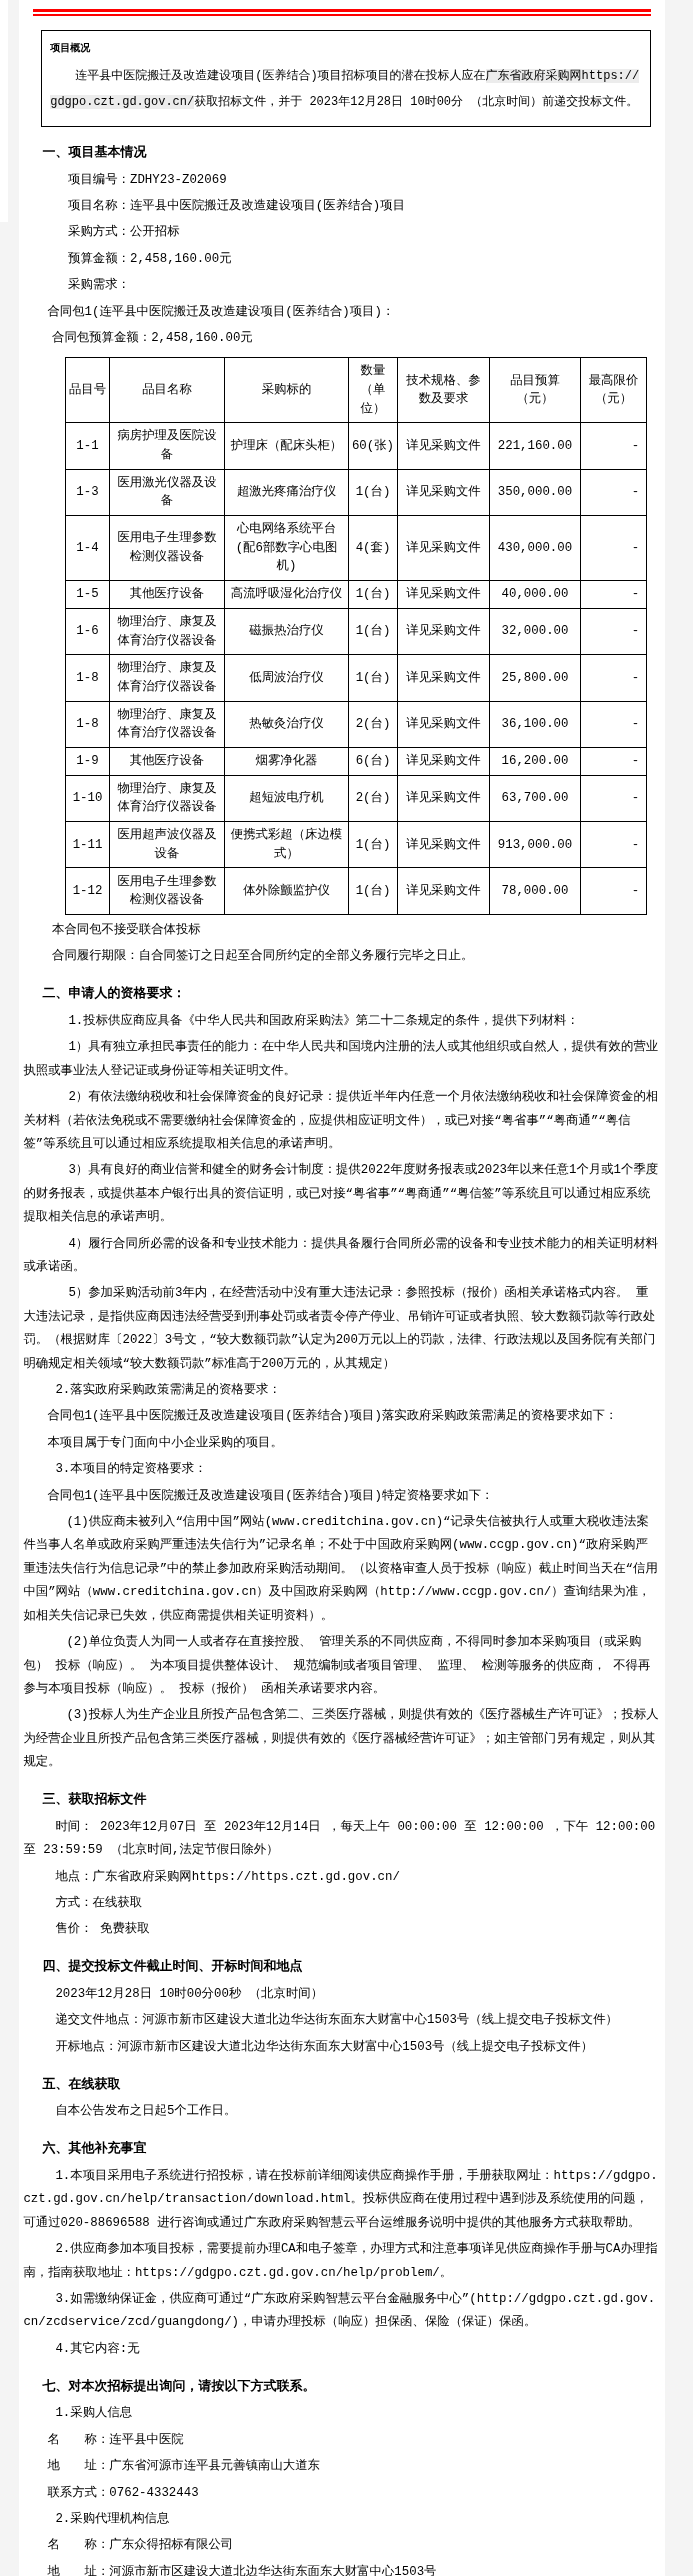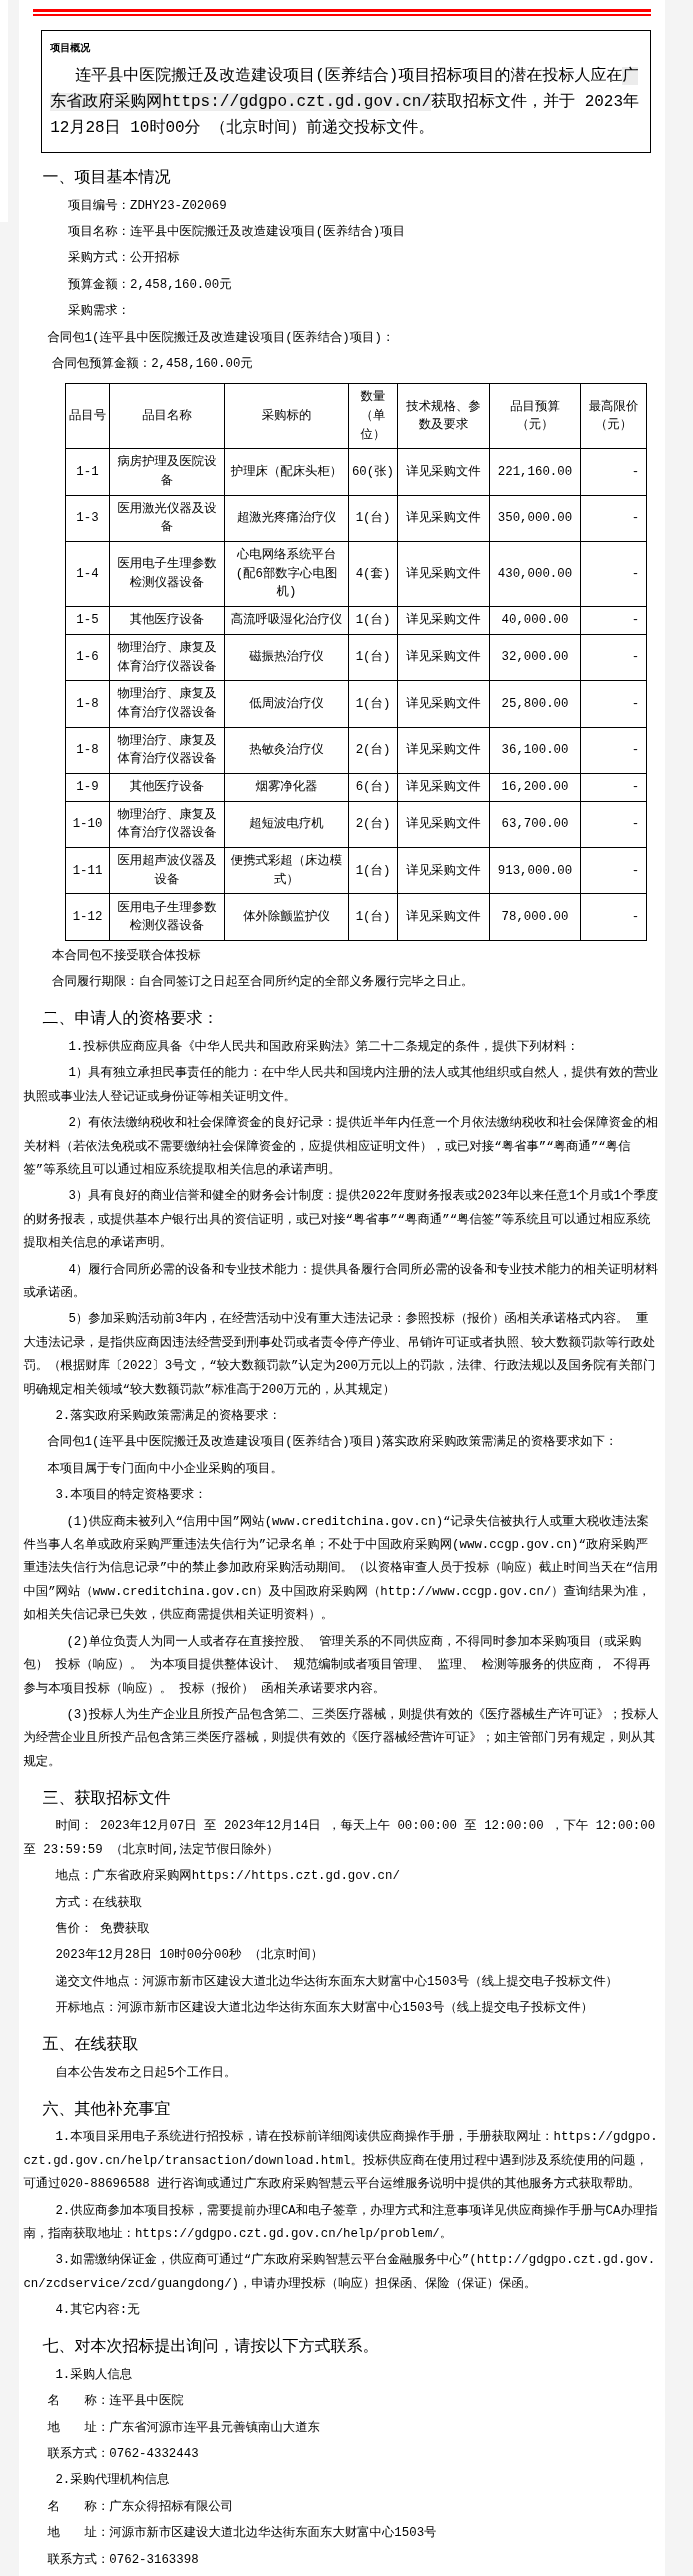--- a/index.html
+++ b/index.html
@@ -12,23 +12,23 @@
   .page{
     position:absolute; left:19px; top:0; width:646px; min-height:2576px;
     background:#ffffff; padding-bottom:27.5px; box-sizing:border-box;
   }
   .rule-thick{height:3.4px;background:#ff0000;margin:9px 14.4px 0 14.4px;}
   .rule-thin{height:1.4px;background:#ff0000;margin:2.1px 14.4px 0 14.4px;}
   .overview-box{
     margin:13.7px 14.4px 0 22px; border:1.4px solid #000; padding:8.2px 8.2px 11px 8.2px;
   }
   .overview-title{font-size:10px;font-weight:bold;line-height:20.6px;}
-  .overview-para{font-size:16px;line-height:26px;margin-top:4.1px;text-indent:25px;word-break:break-all;}
+  .overview-para{font-size:12px;line-height:26px;margin-top:4.1px;text-indent:25px;word-break:break-all;}
   .hl{background:#ececec;}
-  .h2{font-size:16px;font-weight:normal;line-height:23.4px;margin:13.7px 0 4.1px 0;padding-left:23.4px;}
+  .h2{font-size:13px;font-weight:bold;line-height:23.4px;margin:13.7px 0 4.1px 0;padding-left:23.4px;}
   p{margin:3px;font-size:12.4px;line-height:23.4px;word-break:break-all;padding-right:2.7px;}
   .p-l95{padding-left:46px;}
   .p-l72{padding-left:30px;}
   .p-l65{padding-left:25.4px;}
   .p-i95{padding-left:1.4px;text-indent:45px;}
   .p-i65{padding-left:1.4px;text-indent:43px;}
   .p-i48{padding-left:1.4px;text-indent:32px;}
   .sec{margin-top:2.7px;}
   table{
     border-collapse:collapse; table-layout:fixed; width:581px;
@@ -200,34 +200,36 @@
     <p class="p-i95">1.投标供应商应具备《中华人民共和国政府采购法》第二十二条规定的条件，提供下列材料：</p>
     <p class="p-i95">1）具有独立承担民事责任的能力：在中华人民共和国境内注册的法人或其他组织或自然人，提供有效的营业执照或事业法人登记证或身份证等相关证明文件。</p>
     <p class="p-i95">2）有依法缴纳税收和社会保障资金的良好记录：提供近半年内任意一个月依法缴纳税收和社会保障资金的相关材料（若依法免税或不需要缴纳社会保障资金的，应提供相应证明文件），或已对接“粤省事”“粤商通”“粤信签”等系统且可以通过相应系统提取相关信息的承诺声明。</p>
     <p class="p-i95">3）具有良好的商业信誉和健全的财务会计制度：提供2022年度财务报表或2023年以来任意1个月或1个季度的财务报表，或提供基本户银行出具的资信证明，或已对接“粤省事”“粤商通”“粤信签”等系统且可以通过相应系统提取相关信息的承诺声明。</p>
     <p class="p-i95">4）履行合同所必需的设备和专业技术能力：提供具备履行合同所必需的设备和专业技术能力的相关证明材料或承诺函。</p>
     <p class="p-i95">5）参加采购活动前3年内，在经营活动中没有重大违法记录：参照投标（报价）函相关承诺格式内容。 重大违法记录，是指供应商因违法经营受到刑事处罚或者责令停产停业、吊销许可证或者执照、较大数额罚款等行政处罚。（根据财库〔2022〕3号文，“较大数额罚款”认定为200万元以上的罚款，法律、行政法规以及国务院有关部门明确规定相关领域“较大数额罚款”标准高于200万元的，从其规定）</p>
     <p class="p-i48">2.落实政府采购政策需满足的资格要求：</p>
     <p class="p-l65">合同包1(连平县中医院搬迁及改造建设项目(医养结合)项目)落实政府采购政策需满足的资格要求如下：</p>
     <p class="p-l65">本项目属于专门面向中小企业采购的项目。</p>
     <p class="p-i48">3.本项目的特定资格要求：</p>
+    <p class="p-l65">合同包1(连平县中医院搬迁及改造建设项目(医养结合)项目)特定资格要求如下：</p>
     <p class="p-i65">(1)供应商未被列入“信用中国”网站(www.creditchina.gov.cn)“记录失信被执行人或重大税收违法案件当事人名单或政府采购严重违法失信行为”记录名单；不处于中国政府采购网(www.ccgp.gov.cn)“政府采购严重违法失信行为信息记录”中的禁止参加政府采购活动期间。（以资格审查人员于投标（响应）截止时间当天在“信用中国”网站（www.creditchina.gov.cn）及中国政府采购网（http://www.ccgp.gov.cn/）查询结果为准，如相关失信记录已失效，供应商需提供相关证明资料）。</p>
     <p class="p-i65">(2)单位负责人为同一人或者存在直接控股、 管理关系的不同供应商，不得同时参加本采购项目（或采购包） 投标（响应）。 为本项目提供整体设计、 规范编制或者项目管理、 监理、 检测等服务的供应商， 不得再参与本项目投标（响应）。 投标（报价） 函相关承诺要求内容。</p>
     <p class="p-i65">(3)投标人为生产企业且所投产品包含第二、三类医疗器械，则提供有效的《医疗器械生产许可证》；投标人为经营企业且所投产品包含第三类医疗器械，则提供有效的《医疗器械经营许可证》；如主管部门另有规定，则从其规定。</p>
   </div>
 
   <div class="sec">
     <div class="h2">三、获取招标文件</div>
     <p class="p-i48">时间： 2023年12月07日 至 2023年12月14日 ，每天上午 00:00:00 至 12:00:00 ，下午 12:00:00 至 23:59:59 （北京时间,法定节假日除外）</p>
     <p class="p-i48">地点：广东省政府采购网https://https.czt.gd.gov.cn/</p>
     <p class="p-i48">方式：在线获取</p>
     <p class="p-i48">售价： 免费获取</p>
   </div>
 
   <div class="sec">
+    <div class="h2">四、提交投标文件截止时间、开标时间和地点</div>
     <p class="p-i48">2023年12月28日 10时00分00秒 （北京时间）</p>
     <p class="p-i48">递交文件地点：河源市新市区建设大道北边华达街东面东大财富中心1503号（线上提交电子投标文件）</p>
     <p class="p-i48">开标地点：河源市新市区建设大道北边华达街东面东大财富中心1503号（线上提交电子投标文件）</p>
   </div>
 
   <div class="sec">
     <div class="h2">五、在线获取</div>
     <p class="p-i48">自本公告发布之日起5个工作日。</p>
   </div>
 

